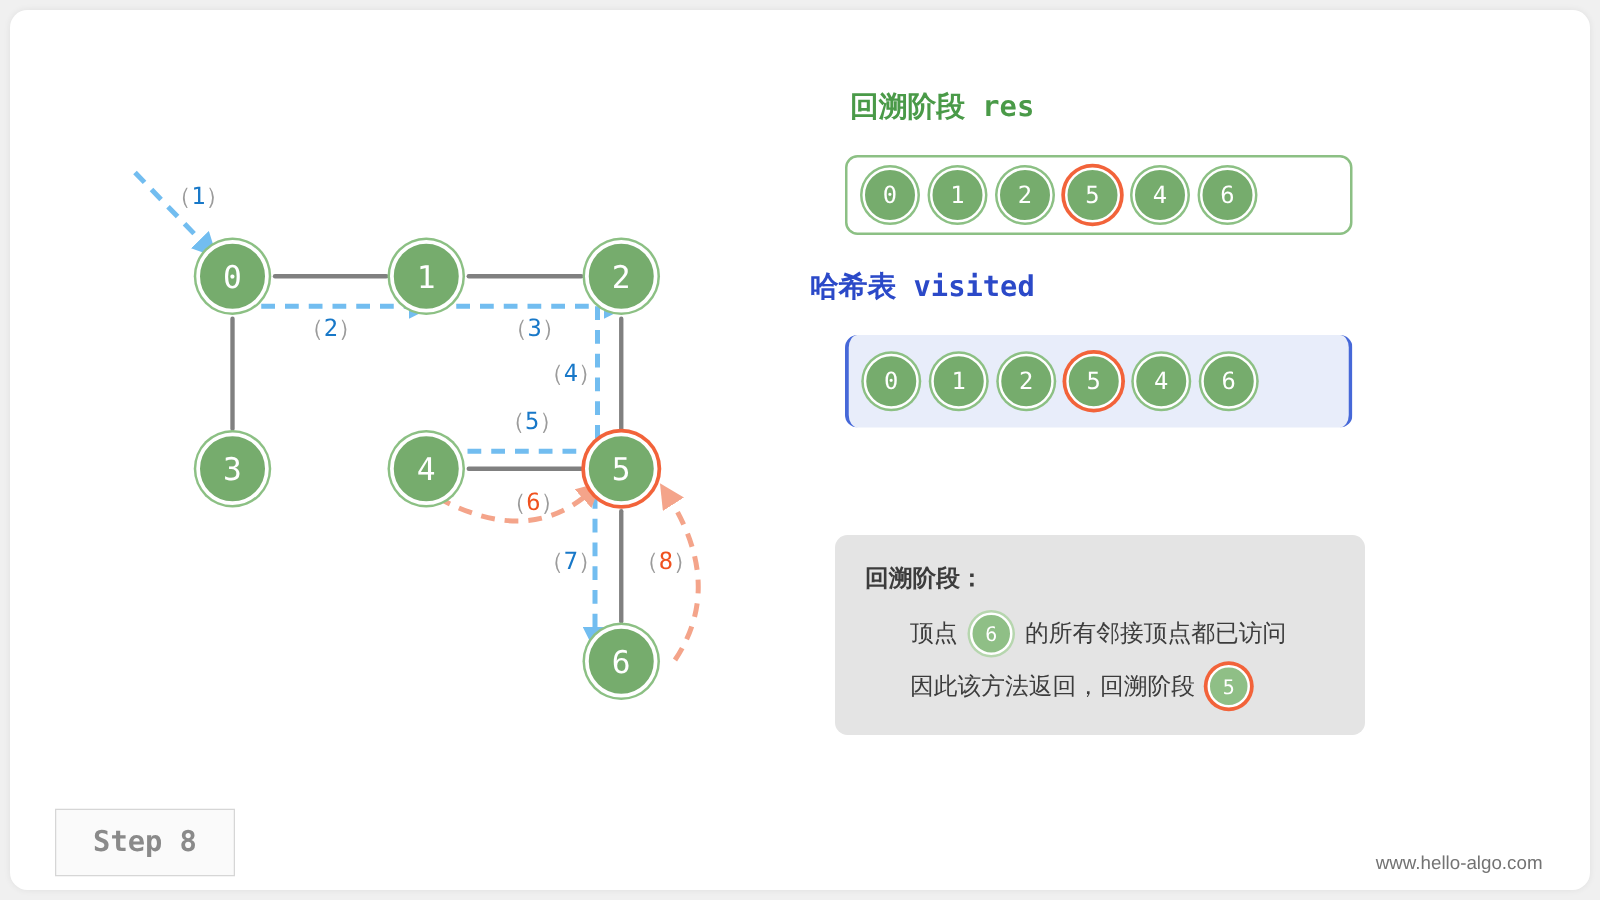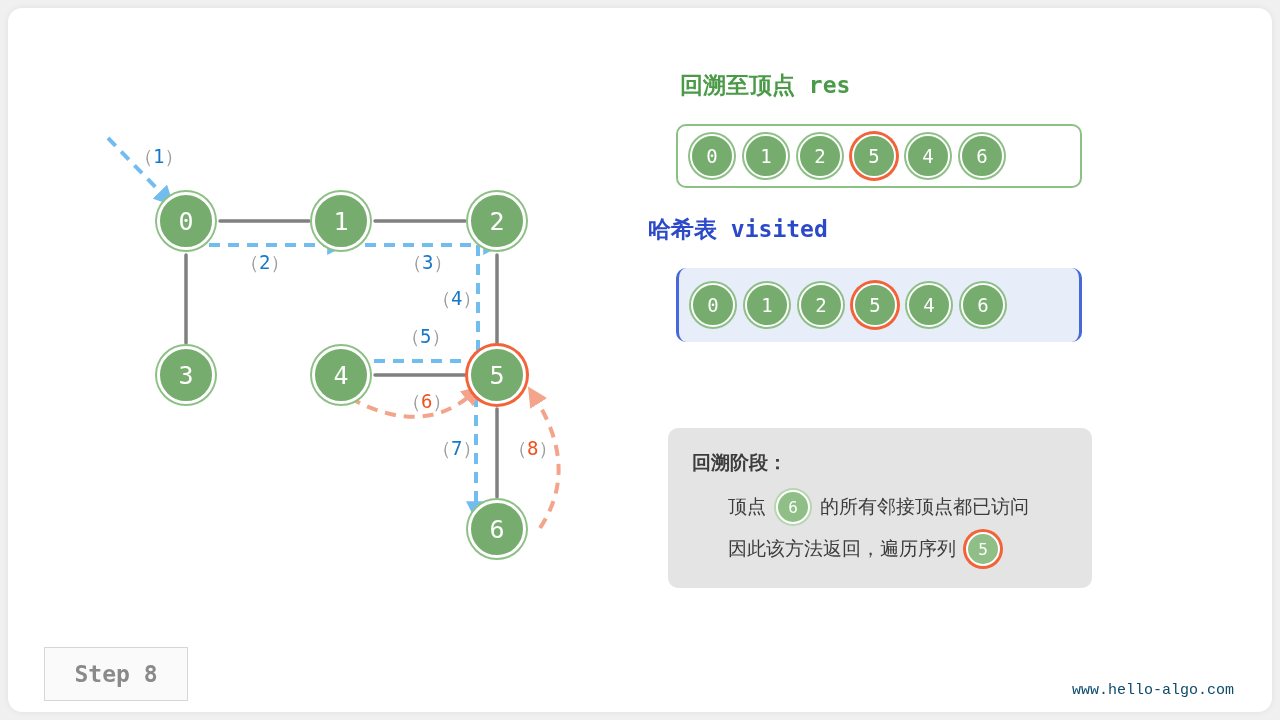--- a/index.html
+++ b/index.html
@@ -103,22 +103,22 @@
   
   #step{
     position:absolute;left:36px;top:639px;width:144px;height:54px;
     border:1px solid #d6d6d6;border-radius:0;background:#fafafa;
     display:flex;align-items:center;justify-content:center;
     font-family:"DejaVu Sans Mono","Liberation Mono",monospace;
     font-size:23px;font-weight:bold;color:#8a8a8a;box-sizing:border-box;
   }
   #wm{
     position:absolute;right:38px;top:674px;
-    font-family:Liberation Mono, monospace;
-    font-size:15px;color:#0c4a6e;
+    font-family:Liberation Sans, sans-serif;
+    font-size:15px;color:#737373;
   }
 </style>
 </head>
 <body>
 
 <div id="card">
 
   <svg id="graph" viewBox="0 0 560 480">
     <defs>
       <marker id="arrowBlue" markerWidth="5" markerHeight="5" refX="2.2" refY="2.5" orient="auto" markerUnits="strokeWidth">
@@ -173,21 +173,21 @@
       <div class="steplab" style="left: 126px; top: 136px;">（<span class="n-blue">1</span>）</div>
       <div class="steplab" style="left: 232px; top: 242px;">（<span class="n-blue">2</span>）</div>
       <div class="steplab" style="left: 395px; top: 242px;">（<span class="n-blue">3</span>）</div>
       <div class="steplab" style="left: 424px; top: 278px;">（<span class="n-blue">4</span>）</div>
       <div class="steplab" style="left: 393px; top: 316px;">（<span class="n-blue">5</span>）</div>
       <div class="steplab" style="left: 394px; top: 381px;">（<span class="n-orange">6</span>）</div>
       <div class="steplab" style="left: 424px; top: 428px;">（<span class="n-blue">7</span>）</div>
       <div class="steplab" style="left: 500px; top: 428px;">（<span class="n-orange">8</span>）</div>
     </div>
 
-  <div class="ptitle" id="title-res">回溯至顶点 res</div>
+  <div class="ptitle" id="title-res">回溯阶段 res</div>
 
   <div class="rowbox" id="res-box">
       <div class="cell">0</div>
       <div class="cell">1</div>
       <div class="cell">2</div>
       <div class="cell hl">5</div>
       <div class="cell">4</div>
       <div class="cell">6</div>
     </div>
 
@@ -203,21 +203,21 @@
     </div>
 
   <div id="info">
     <div class="hd">回溯阶段：</div>
     <div class="ln">
       <span>顶点</span>
       <span class="inline-node">6</span>
       <span>的所有邻接顶点都已访问</span>
     </div>
     <div class="ln">
-      <span>因此该方法返回，遍历序列</span>
+      <span>因此该方法返回，回溯阶段</span>
       <span class="inline-node hl">5</span>
     </div>
   </div>
 
   <div id="step">Step 8</div>
   <div id="wm">www.hello-algo.com</div>
 
 </div>
 
 </body></html>

